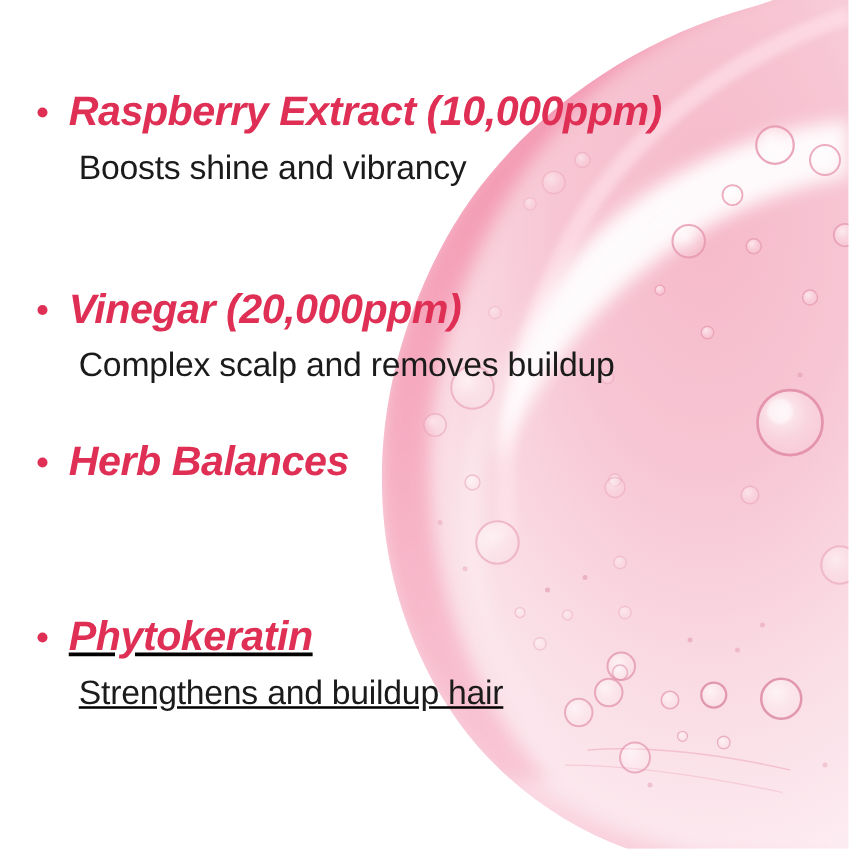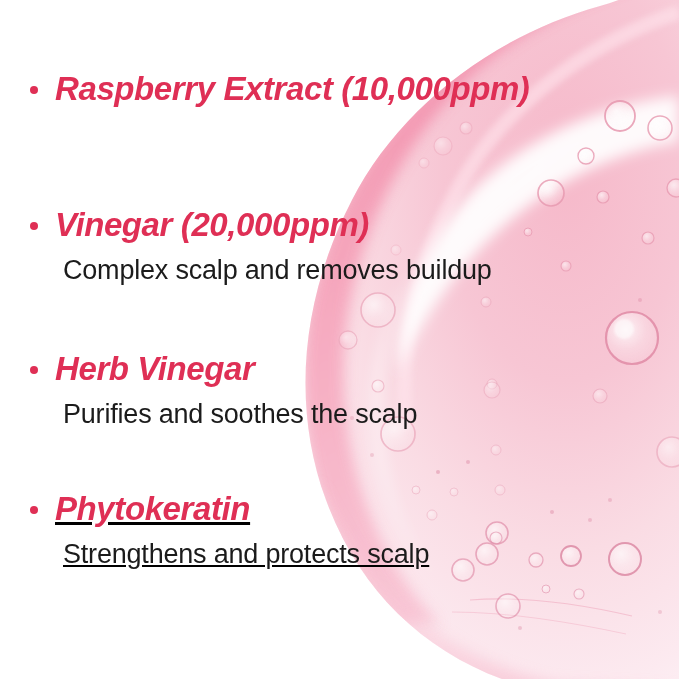--- a/index.html
+++ b/index.html
@@ -43,21 +43,21 @@
     padding: 0;
     list-style: none;
   }
 
   .bullet-item {
     position: absolute;
     left: 30px;
     width: 620px;
   }
   .bullet-item.i0 { top: 70px; }
-  .bullet-item.i1 { top: 206px; }
+  .bullet-item.i1 { top: 228px; }
   .bullet-item.i2 { top: 350px; }
   .bullet-item.i3 { top: 490px; text-decoration: underline; }
 
   .heading-row {
     display: flex;
     align-items: flex-start;
   }
 
   .bullet-dot {
     flex: 0 0 auto;
@@ -250,42 +250,42 @@
   </div>
 
   <div class="content-layer">
     <ul class="bullet-list">
 
       <li class="bullet-item i0">
         <div class="heading-row">
           <span class="bullet-dot"></span>
           <span class="ingredient-name">Raspberry Extract (10,000ppm)</span>
         </div>
+        <div class="ingredient-desc">Boosts shine and vibrancy</div>
       </li>
 
       <li class="bullet-item i1">
         <div class="heading-row">
           <span class="bullet-dot"></span>
           <span class="ingredient-name">Vinegar (20,000ppm)</span>
         </div>
         <div class="ingredient-desc">Complex scalp and removes buildup</div>
       </li>
 
       <li class="bullet-item i2">
         <div class="heading-row">
           <span class="bullet-dot"></span>
-          <span class="ingredient-name">Herb Vinegar</span>
-        </div>
-        <div class="ingredient-desc">Purifies and soothes the scalp</div>
+          <span class="ingredient-name">Herb Balances</span>
+        </div>
       </li>
 
       <li class="bullet-item i3">
         <div class="heading-row">
           <span class="bullet-dot"></span>
           <span class="ingredient-name">Phytokeratin</span>
         </div>
-        <div class="ingredient-desc">Strengthens and protects scalp</div>
+        <div class="ingredient-desc">Strengthens and buildup hair</div>
       </li>
 
     </ul>
   </div>
 
 </div>
 
 </body></html>

